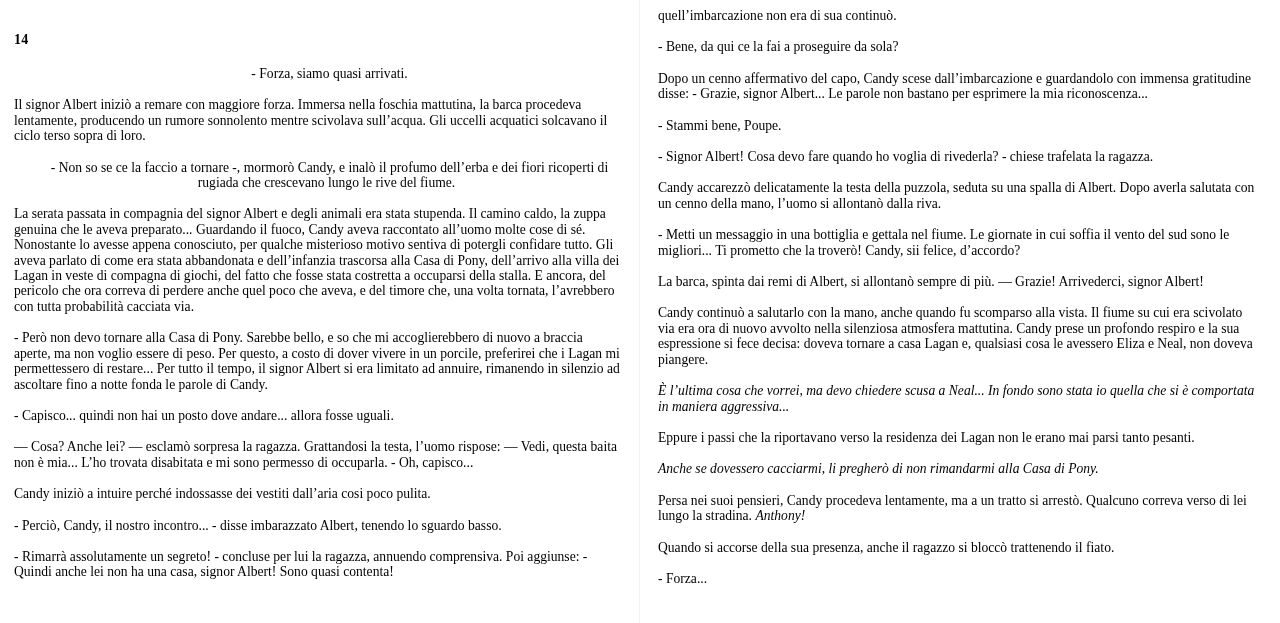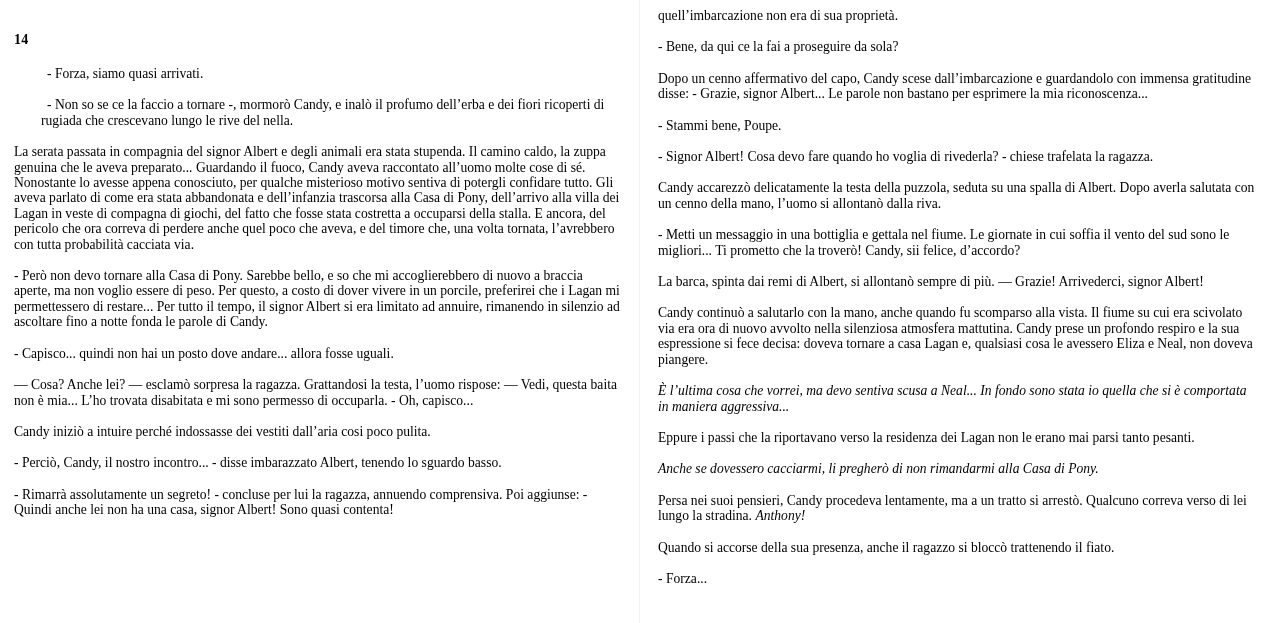--- a/index.html
+++ b/index.html
@@ -63,22 +63,23 @@
   .para {
     font-size: 13.6px;
     line-height: 15.4px;
     margin: 0;
     text-align: left;
   }
   .gap-md { margin-top: 16px; }
   .gap-lg { margin-top: 18px; }
 
   .indented {
-    margin-left: 27px;
+    margin-left: 18px;
     text-indent: 6px;
+    text-align: center;
   }
 
   .italic {
     font-style: italic;
   }
 
   .inline-italic {
     font-style: italic;
     text-align: right;
   }
@@ -93,62 +94,63 @@
 <div class="page">
 
   <div class="column-divider"></div>
 
   <div class="col col-left">
 
     <div class="folio">14</div>
 
     <p class="para indented gap-lg">- Forza, siamo quasi arrivati.</p>
 
+    <p class="para gap-md">Il signor Albert iniziò a remare con maggiore forza. Immersa nella foschia mattutina, la barca procedeva lentamente, producendo un rumore sonnolento mentre scivolava sull’acqua. Gli uccelli acquatici solcavano il ciclo terso sopra di loro.</p>
 
-    <p class="para indented gap-md">- Non so se ce la faccio a tornare -, mormorò Candy, e inalò il profumo dell’erba e dei fiori ricoperti di rugiada che crescevano lungo le rive del nella.</p>
+    <p class="para indented gap-md">- Non so se ce la faccio a tornare -, mormorò Candy, e inalò il profumo dell’erba e dei fiori ricoperti di rugiada che crescevano lungo le rive del fiume.</p>
 
     <p class="para gap-md">La serata passata in compagnia del signor Albert e degli animali era stata stupenda. Il camino caldo, la zuppa genuina che le aveva preparato... Guardando il fuoco, Candy aveva raccontato all’uomo molte cose di sé. Nonostante lo avesse appena conosciuto, per qualche misterioso motivo sentiva di potergli confidare tutto. Gli aveva parlato di come era stata abbandonata e dell’infanzia trascorsa alla Casa di Pony, dell’arrivo alla villa dei Lagan in veste di compagna di giochi, del fatto che fosse stata costretta a occuparsi della stalla. E ancora, del pericolo che ora correva di perdere anche quel poco che aveva, e del timore che, una volta tornata, l’avrebbero con tutta probabilità cacciata via.</p>
 
     <p class="para gap-md">- Però non devo tornare alla Casa di Pony. Sarebbe bello, e so che mi accoglierebbero di nuovo a braccia aperte, ma non voglio essere di peso. Per questo, a costo di dover vivere in un porcile, preferirei che i Lagan mi permettessero di restare... Per tutto il tempo, il signor Albert si era limitato ad annuire, rimanendo in silenzio ad ascoltare fino a notte fonda le parole di Candy.</p>
 
     <p class="para gap-md">- Capisco... quindi non hai un posto dove andare... allora fosse uguali.</p>
 
     <p class="para gap-md">— Cosa? Anche lei? — esclamò sorpresa la ragazza. Grattandosi la testa, l’uomo rispose: — Vedi, questa baita non è mia... L’ho trovata disabitata e mi sono permesso di occuparla. - Oh, capisco...</p>
 
     <p class="para gap-md">Candy iniziò a intuire perché indossasse dei vestiti dall’aria cosi poco pulita.</p>
 
     <p class="para gap-md">- Perciò, Candy, il nostro incontro... - disse imbarazzato Albert, tenendo lo sguardo basso.</p>
 
     <p class="para gap-md">- Rimarrà assolutamente un segreto! - concluse per lui la ragazza, annuendo comprensiva. Poi aggiunse: - Quindi anche lei non ha una casa, signor Albert! Sono quasi contenta!</p>
 
 
   </div>
 
   <div class="col col-right">
 
-    <p class="para rtop-first">quell’imbarcazione non era di sua proprietà.</p>
+    <p class="para rtop-first">quell’imbarcazione non era di sua continuò.</p>
 
     <p class="para gap-md">- Bene, da qui ce la fai a proseguire da sola?</p>
 
     <p class="para gap-md">Dopo un cenno affermativo del capo, Candy scese dall’imbarcazione e guardandolo con immensa gratitudine disse: - Grazie, signor Albert... Le parole non bastano per esprimere la mia riconoscenza...</p>
 
 
     <p class="para gap-md">- Stammi bene, Poupe.</p>
 
     <p class="para gap-md">- Signor Albert! Cosa devo fare quando ho voglia di rivederla? - chiese trafelata la ragazza.</p>
 
     <p class="para gap-md">Candy accarezzò delicatamente la testa della puzzola, seduta su una spalla di Albert. Dopo averla salutata con un cenno della mano, l’uomo si allontanò dalla riva.</p>
 
     <p class="para gap-md">- Metti un messaggio in una bottiglia e gettala nel fiume. Le giornate in cui soffia il vento del sud sono le migliori... Ti prometto che la troverò! Candy, sii felice, d’accordo?</p>
 
     <p class="para gap-md">La barca, spinta dai remi di Albert, si allontanò sempre di più. — Grazie! Arrivederci, signor Albert!</p>
 
     <p class="para gap-md">Candy continuò a salutarlo con la mano, anche quando fu scomparso alla vista. Il fiume su cui era scivolato via era ora di nuovo avvolto nella silenziosa atmosfera mattutina. Candy prese un profondo respiro e la sua espressione si fece decisa: doveva tornare a casa Lagan e, qualsiasi cosa le avessero Eliza e Neal, non doveva piangere.</p>
 
-    <p class="para italic gap-md">È l’ultima cosa che vorrei, ma devo sentiva scusa a Neal... In fondo sono stata io quella che si è comportata in maniera aggressiva...</p>
+    <p class="para italic gap-md">È l’ultima cosa che vorrei, ma devo chiedere scusa a Neal... In fondo sono stata io quella che si è comportata in maniera aggressiva...</p>
 
     <p class="para gap-md">Eppure i passi che la riportavano verso la residenza dei Lagan non le erano mai parsi tanto pesanti.</p>
 
     <p class="para italic gap-md">Anche se dovessero cacciarmi, li pregherò di non rimandarmi alla Casa di Pony.</p>
 
     <p class="para gap-md"><span>Persa nei suoi pensieri, Candy procedeva lentamente, ma a un tratto si arrestò. Qualcuno correva verso di lei lungo la stradina. </span><span class="inline-italic">Anthony!</span></p>
 
     <p class="para gap-md">Quando si accorse della sua presenza, anche il ragazzo si bloccò trattenendo il fiato.</p>
 
     <p class="para gap-md">- Forza...</p>

